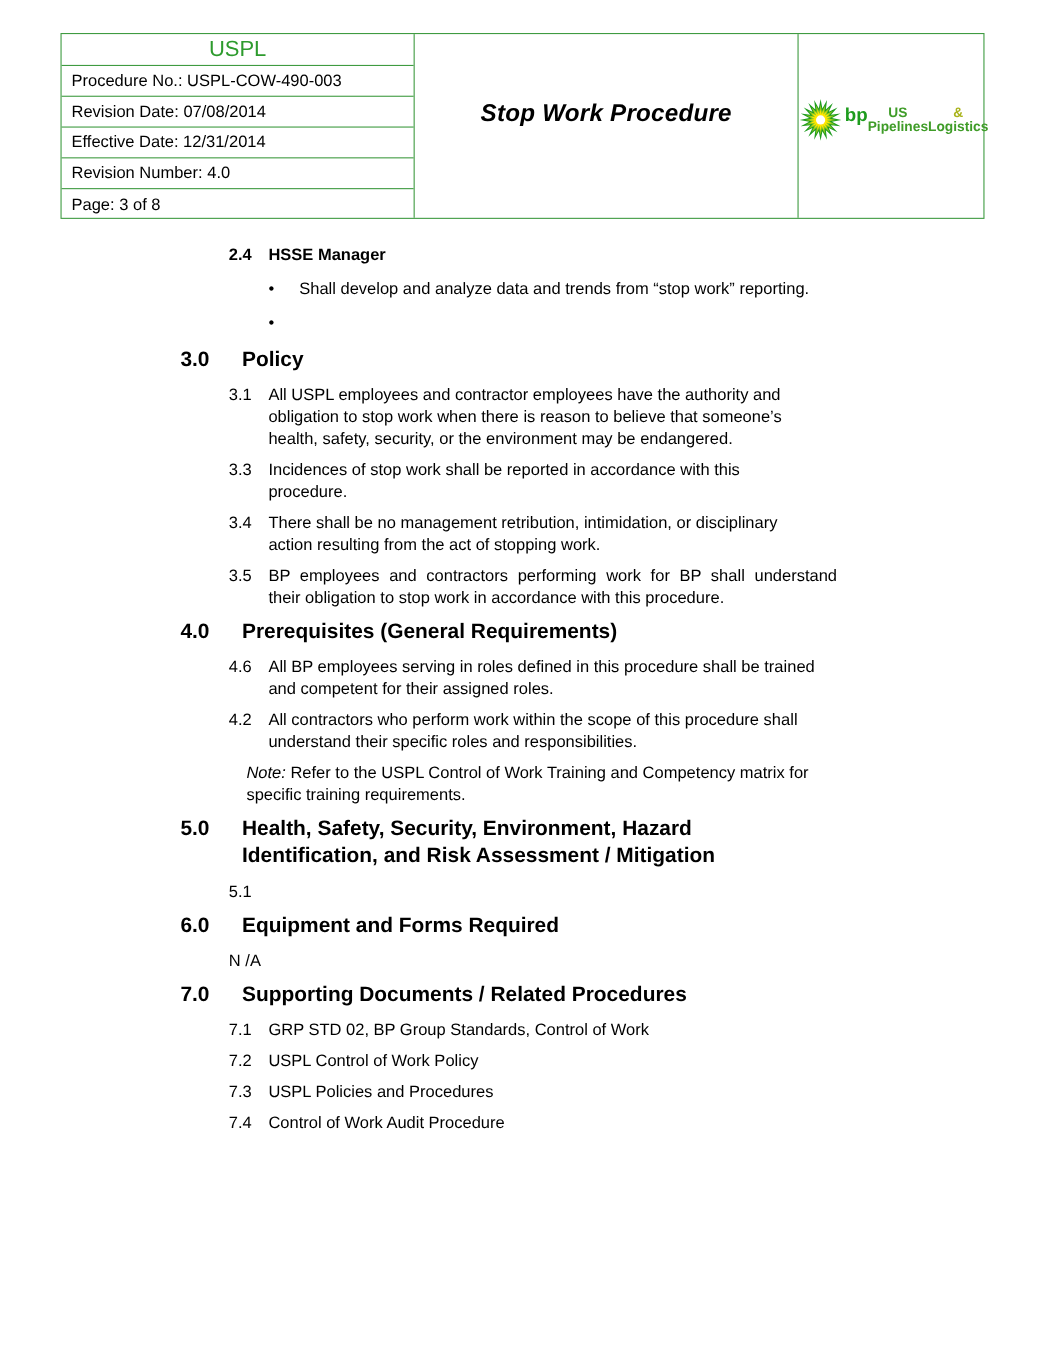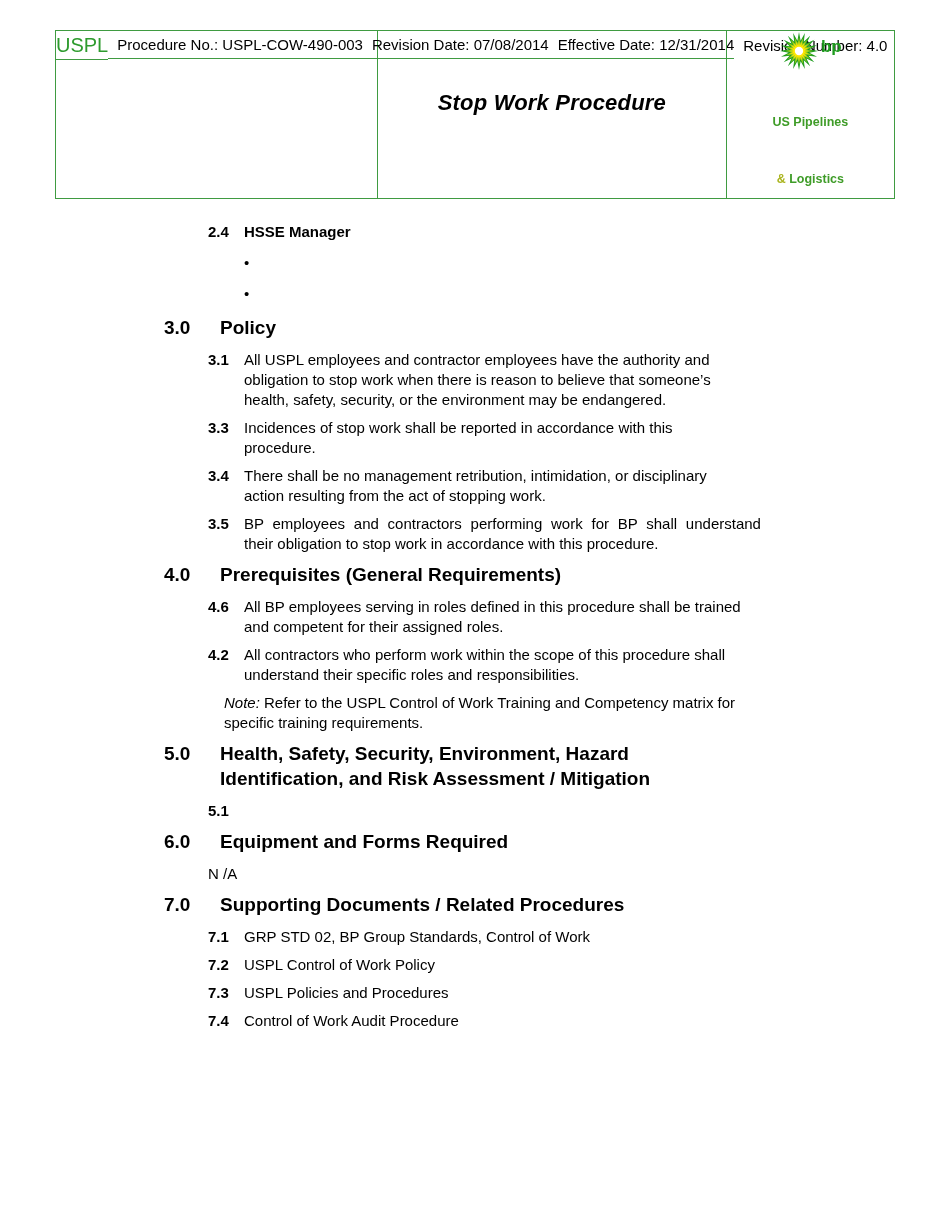--- a/index.html
+++ b/index.html
@@ -21,21 +21,21 @@
   .page { position: relative; width: 950px; height: 1230px; background: #fff; }
 
   
   .hdr {
     position: absolute; left: 55px; top: 30px;
     width: 840px; height: 169px;
     display: flex;
     border: 1px solid var(--green-border);
     background: #fff;
   }
-  .hdr-left { width: 322px; border-right: 1px solid var(--green-border); display: flex; }
+  .hdr-left { width: 322px; border-right: 1px solid var(--green-border); display: flex; flex-direction: column; }
   .hdr-row {
     height: 28px; flex: none;
     border-bottom: 1px solid var(--green-border);
     display: flex; align-items: center;
     padding-left: 9px;
     font-size: 15px;
   }
   .hdr-row:last-child { border-bottom: none; }
   .hdr-org {
     height: 29px;
@@ -45,21 +45,21 @@
   }
   .hdr-mid {
     width: 350px;
     border-right: 1px solid var(--green-border);
     display: flex; align-items: center; justify-content: center;
     padding-bottom: 24px;
   }
   .hdr-title { font-size: 22px; font-weight: bold; font-style: italic; letter-spacing: 0.2px; }
   .hdr-right {
     width: 168px;
-    display: flex; flex-direction: column; align-items: center; justify-content: space-between;
+    display: flex; flex-direction: row; align-items: center; justify-content: flex-start;
     padding-bottom: 12px;
   }
   .logo-row { display: flex; align-items: center; }
   .bp-text { color: var(--bp-green); font-size: 17px; font-weight: bold; margin-left: 2px; margin-top: -8px; }
   .logo-org { color: var(--org-green); font-size: 12.5px; font-weight: bold; line-height: 13px; text-align: center; }
   .logo-org .amp { color: var(--amp-yellow); }
 
   
   .content {
     position: absolute; left: 152px; top: 222px; width: 760px;
@@ -67,21 +67,21 @@
   }
   .sub-head { display: flex; margin: 0 0 11px 56px; font-weight: bold; }
   .sub-num { width: 36px; flex: none; }
   .bullet { display: flex; margin: 0 0 11px 92px; }
   .dot { width: 28px; flex: none; }
   .btext { white-space: pre-line; max-width: 560px; }
   .sec-head { display: flex; font-size: 19px; line-height: 25px; font-weight: bold; margin: 7px 0 10px 0; }
   .sec-num { width: 56px; flex: none; margin-left: 12px; }
   .sec-title { white-space: pre-line; max-width: 560px; }
   .item { display: flex; margin: 0 0 8px 56px; }
-  .item-num { width: 36px; flex: none; font-weight: bold; }
+  .item-num { width: 36px; flex: none; font-weight: normal; }
   .item-text { white-space: pre-line; max-width: 606px; }
   .justify-first .item-text::first-line { word-spacing: 4.6px; }
   .note { margin: 0 0 8px 72px; max-width: 640px; }
   .note-label { font-style: italic; }
   .note-text { white-space: pre-line; }
   .na { margin: 0 0 8px 56px; }
 </style>
 </head>
 <body>
 
@@ -97,20 +97,23 @@
       </div>
       <div class="hdr-row">
         <span>Revision Date: 07/08/2014</span>
       </div>
       <div class="hdr-row">
         <span>Effective Date:  12/31/2014</span>
       </div>
       <div class="hdr-row">
         <span>Revision Number: 4.0</span>
       </div>
+      <div class="hdr-row">
+        <span>Page: 3 of 8</span>
+      </div>
     </div>
     <div class="hdr-mid">
       <span class="hdr-title">Stop Work Procedure</span>
     </div>
     <div class="hdr-right">
       <div class="logo-row">
         <svg id="helios" width="40" height="40" viewBox="0 0 40 40">
             <polygon points="20.00,1.00 21.64,9.63 25.87,1.93 24.77,10.64 31.17,4.63 27.42,12.58 35.37,8.83 29.36,15.23 38.07,14.13 30.37,18.36 39.00,20.00 30.37,21.64 38.07,25.87 29.36,24.77 35.37,31.17 27.42,27.42 31.17,35.37 24.77,29.36 25.87,38.07 21.64,30.37 20.00,39.00 18.36,30.37 14.13,38.07 15.23,29.36 8.83,35.37 12.58,27.42 4.63,31.17 10.64,24.77 1.93,25.87 9.63,21.64 1.00,20.00 9.63,18.36 1.93,14.13 10.64,15.23 4.63,8.83 12.58,12.58 8.83,4.63 15.23,10.64 14.13,1.93 18.36,9.63" fill="#1e9c1e"></polygon>
             <polygon points="20.00,6.00 21.25,12.10 24.33,6.69 23.63,12.87 28.23,8.67 25.66,14.34 31.33,11.77 27.13,16.37 33.31,15.67 27.90,18.75 34.00,20.00 27.90,21.25 33.31,24.33 27.13,23.63 31.33,28.23 25.66,25.66 28.23,31.33 23.63,27.13 24.33,33.31 21.25,27.90 20.00,34.00 18.75,27.90 15.67,33.31 16.37,27.13 11.77,31.33 14.34,25.66 8.67,28.23 12.87,23.63 6.69,24.33 12.10,21.25 6.00,20.00 12.10,18.75 6.69,15.67 12.87,16.37 8.67,11.77 14.34,14.34 11.77,8.67 16.37,12.87 15.67,6.69 18.75,12.10" fill="#8dc71e"></polygon>
             <polygon points="20.00,10.00 20.86,14.57 23.09,10.49 22.50,15.10 25.88,11.91 23.89,16.11 28.09,14.12 24.90,17.50 29.51,16.91 25.43,19.14 30.00,20.00 25.43,20.86 29.51,23.09 24.90,22.50 28.09,25.88 23.89,23.89 25.88,28.09 22.50,24.90 23.09,29.51 20.86,25.43 20.00,30.00 19.14,25.43 16.91,29.51 17.50,24.90 14.12,28.09 16.11,23.89 11.91,25.88 15.10,22.50 10.49,23.09 14.57,20.86 10.00,20.00 14.57,19.14 10.49,16.91 15.10,17.50 11.91,14.12 16.11,16.11 14.12,11.91 17.50,15.10 16.91,10.49 19.14,14.57" fill="#ffe600"></polygon>
@@ -129,20 +132,21 @@
   </div>
 
   <div class="content">
 
     <div class="sub-head">
       <span class="sub-num">2.4</span>
       <span>HSSE Manager</span>
     </div>
     <div class="bullet">
       <span class="dot">•</span>
+      <span class="btext">Shall develop and analyze data and trends from “stop work” reporting.</span>
     </div>
     <div class="bullet">
       <span class="dot">•</span>
     </div>
 
     <div class="sec-head">
       <span class="sec-num">3.0</span>
       <span class="sec-title">Policy</span>
     </div>
     <div class="item">

